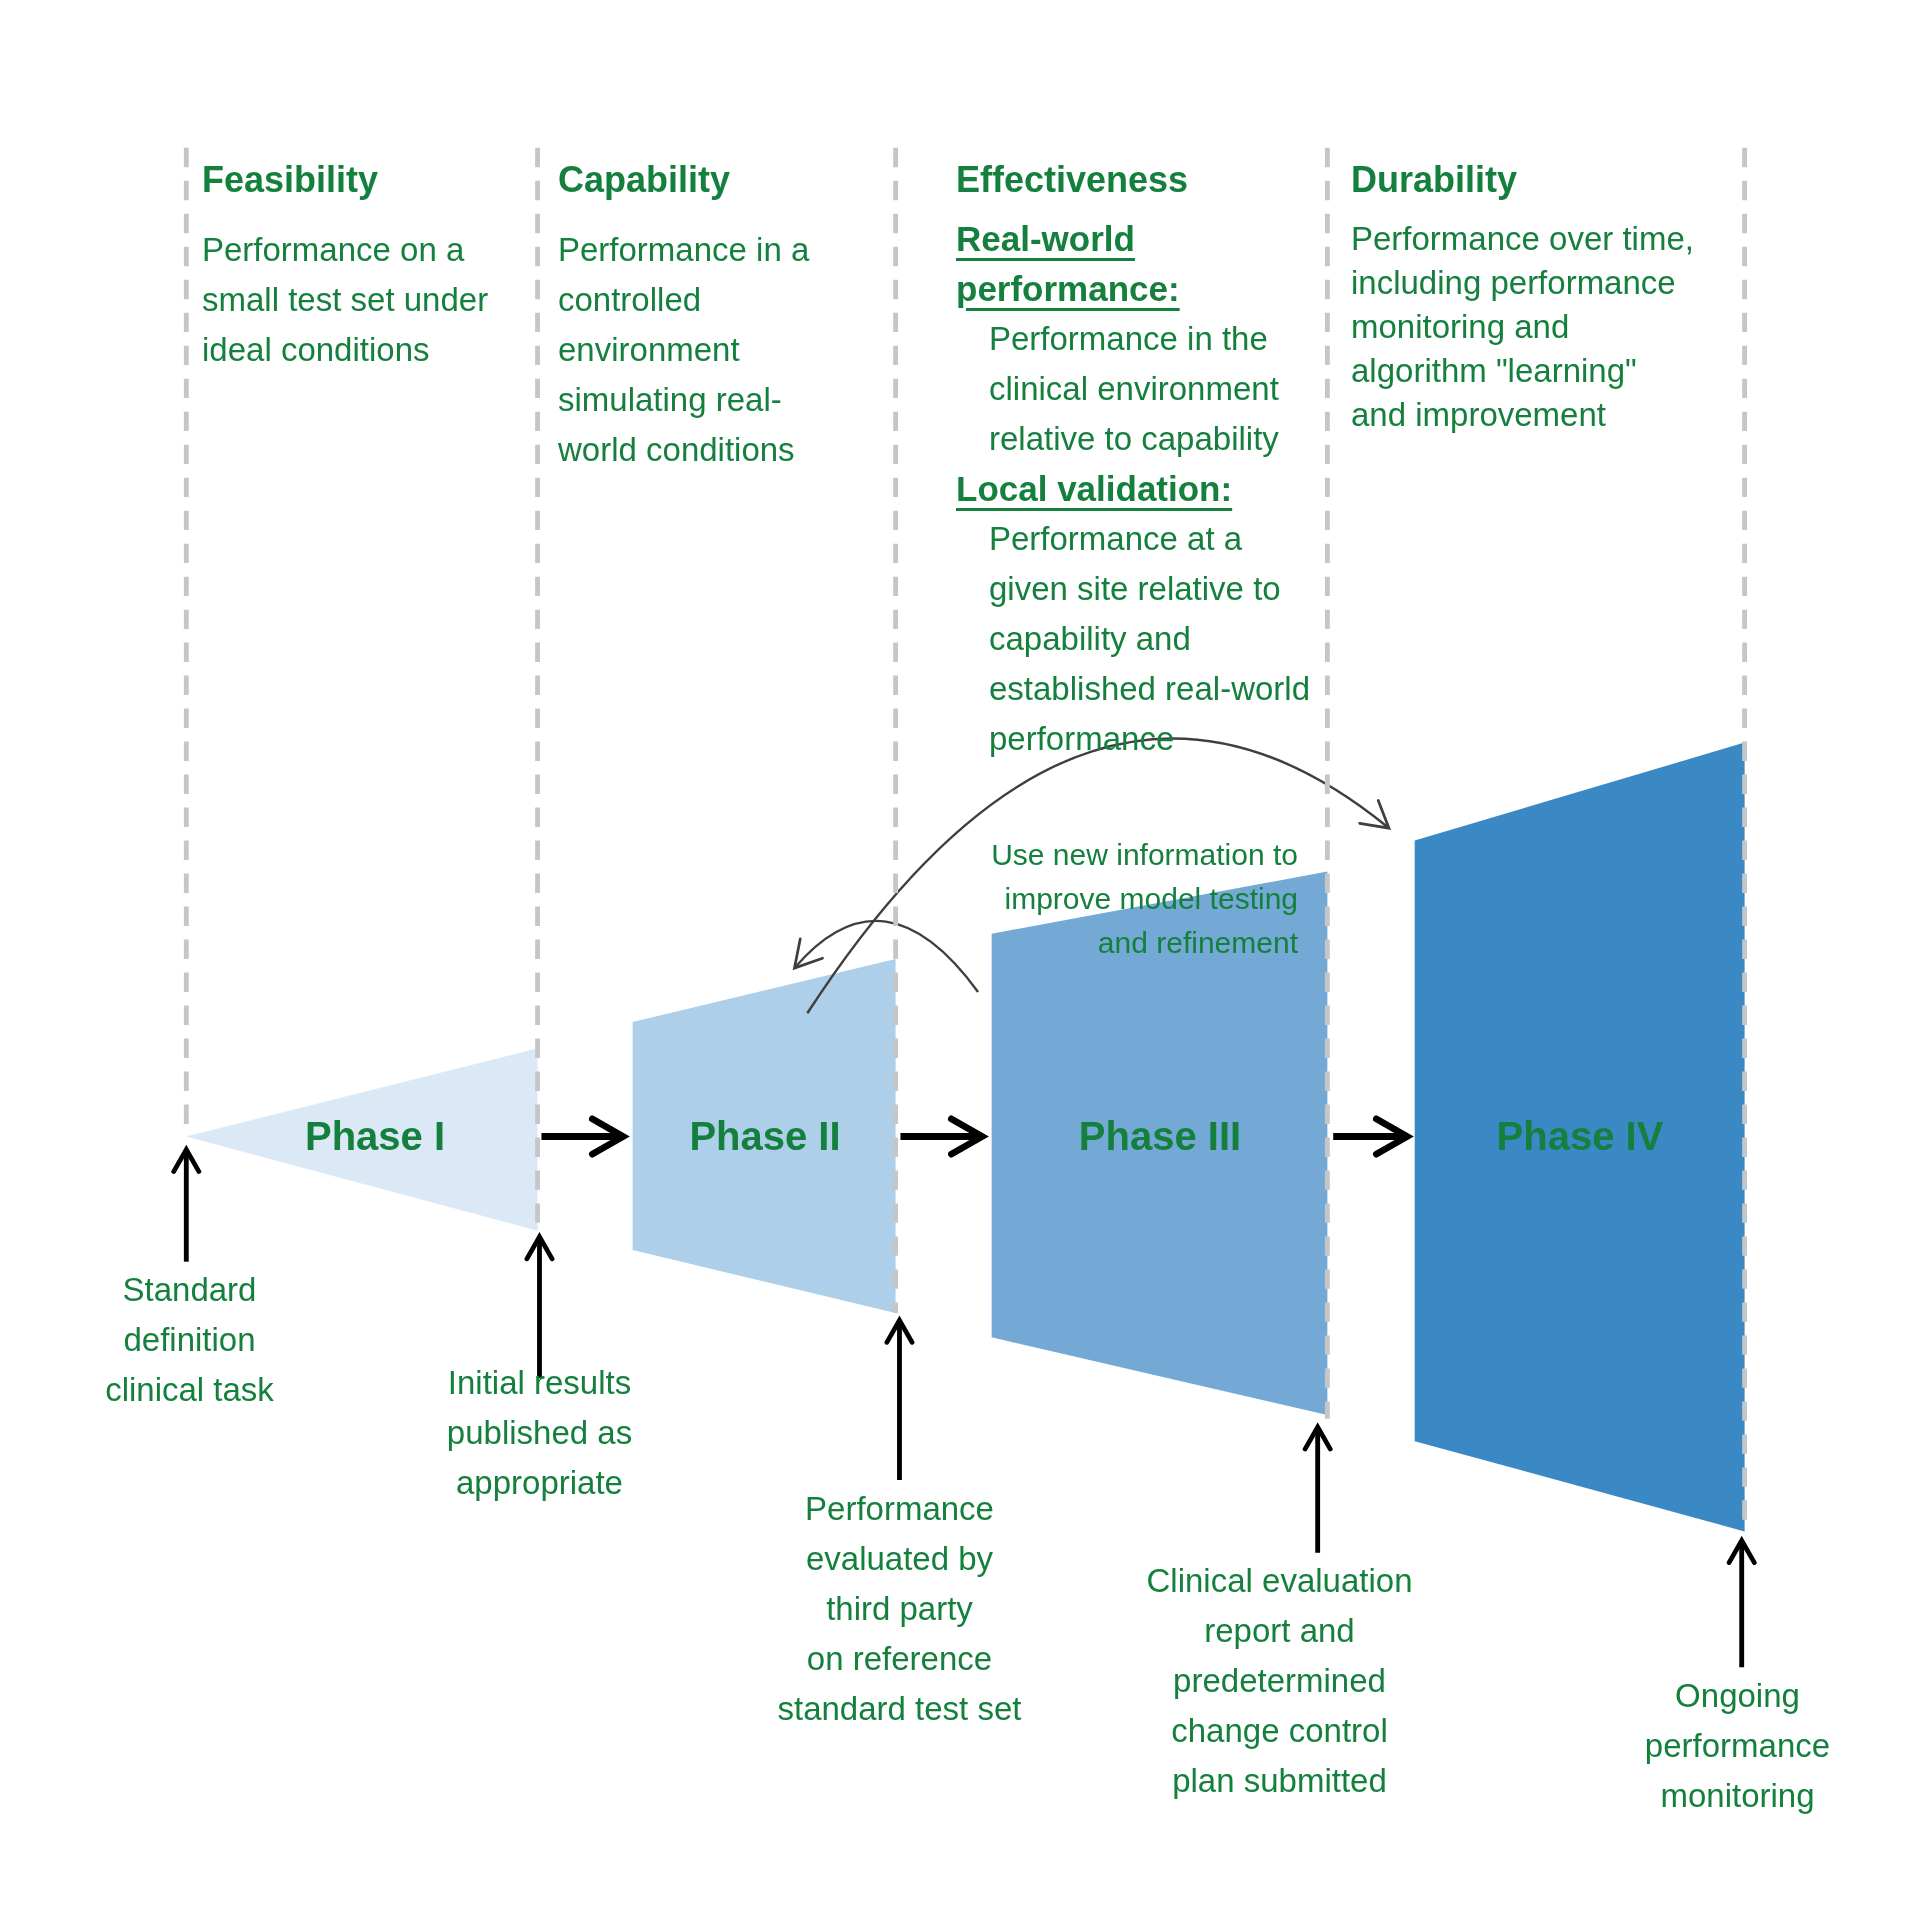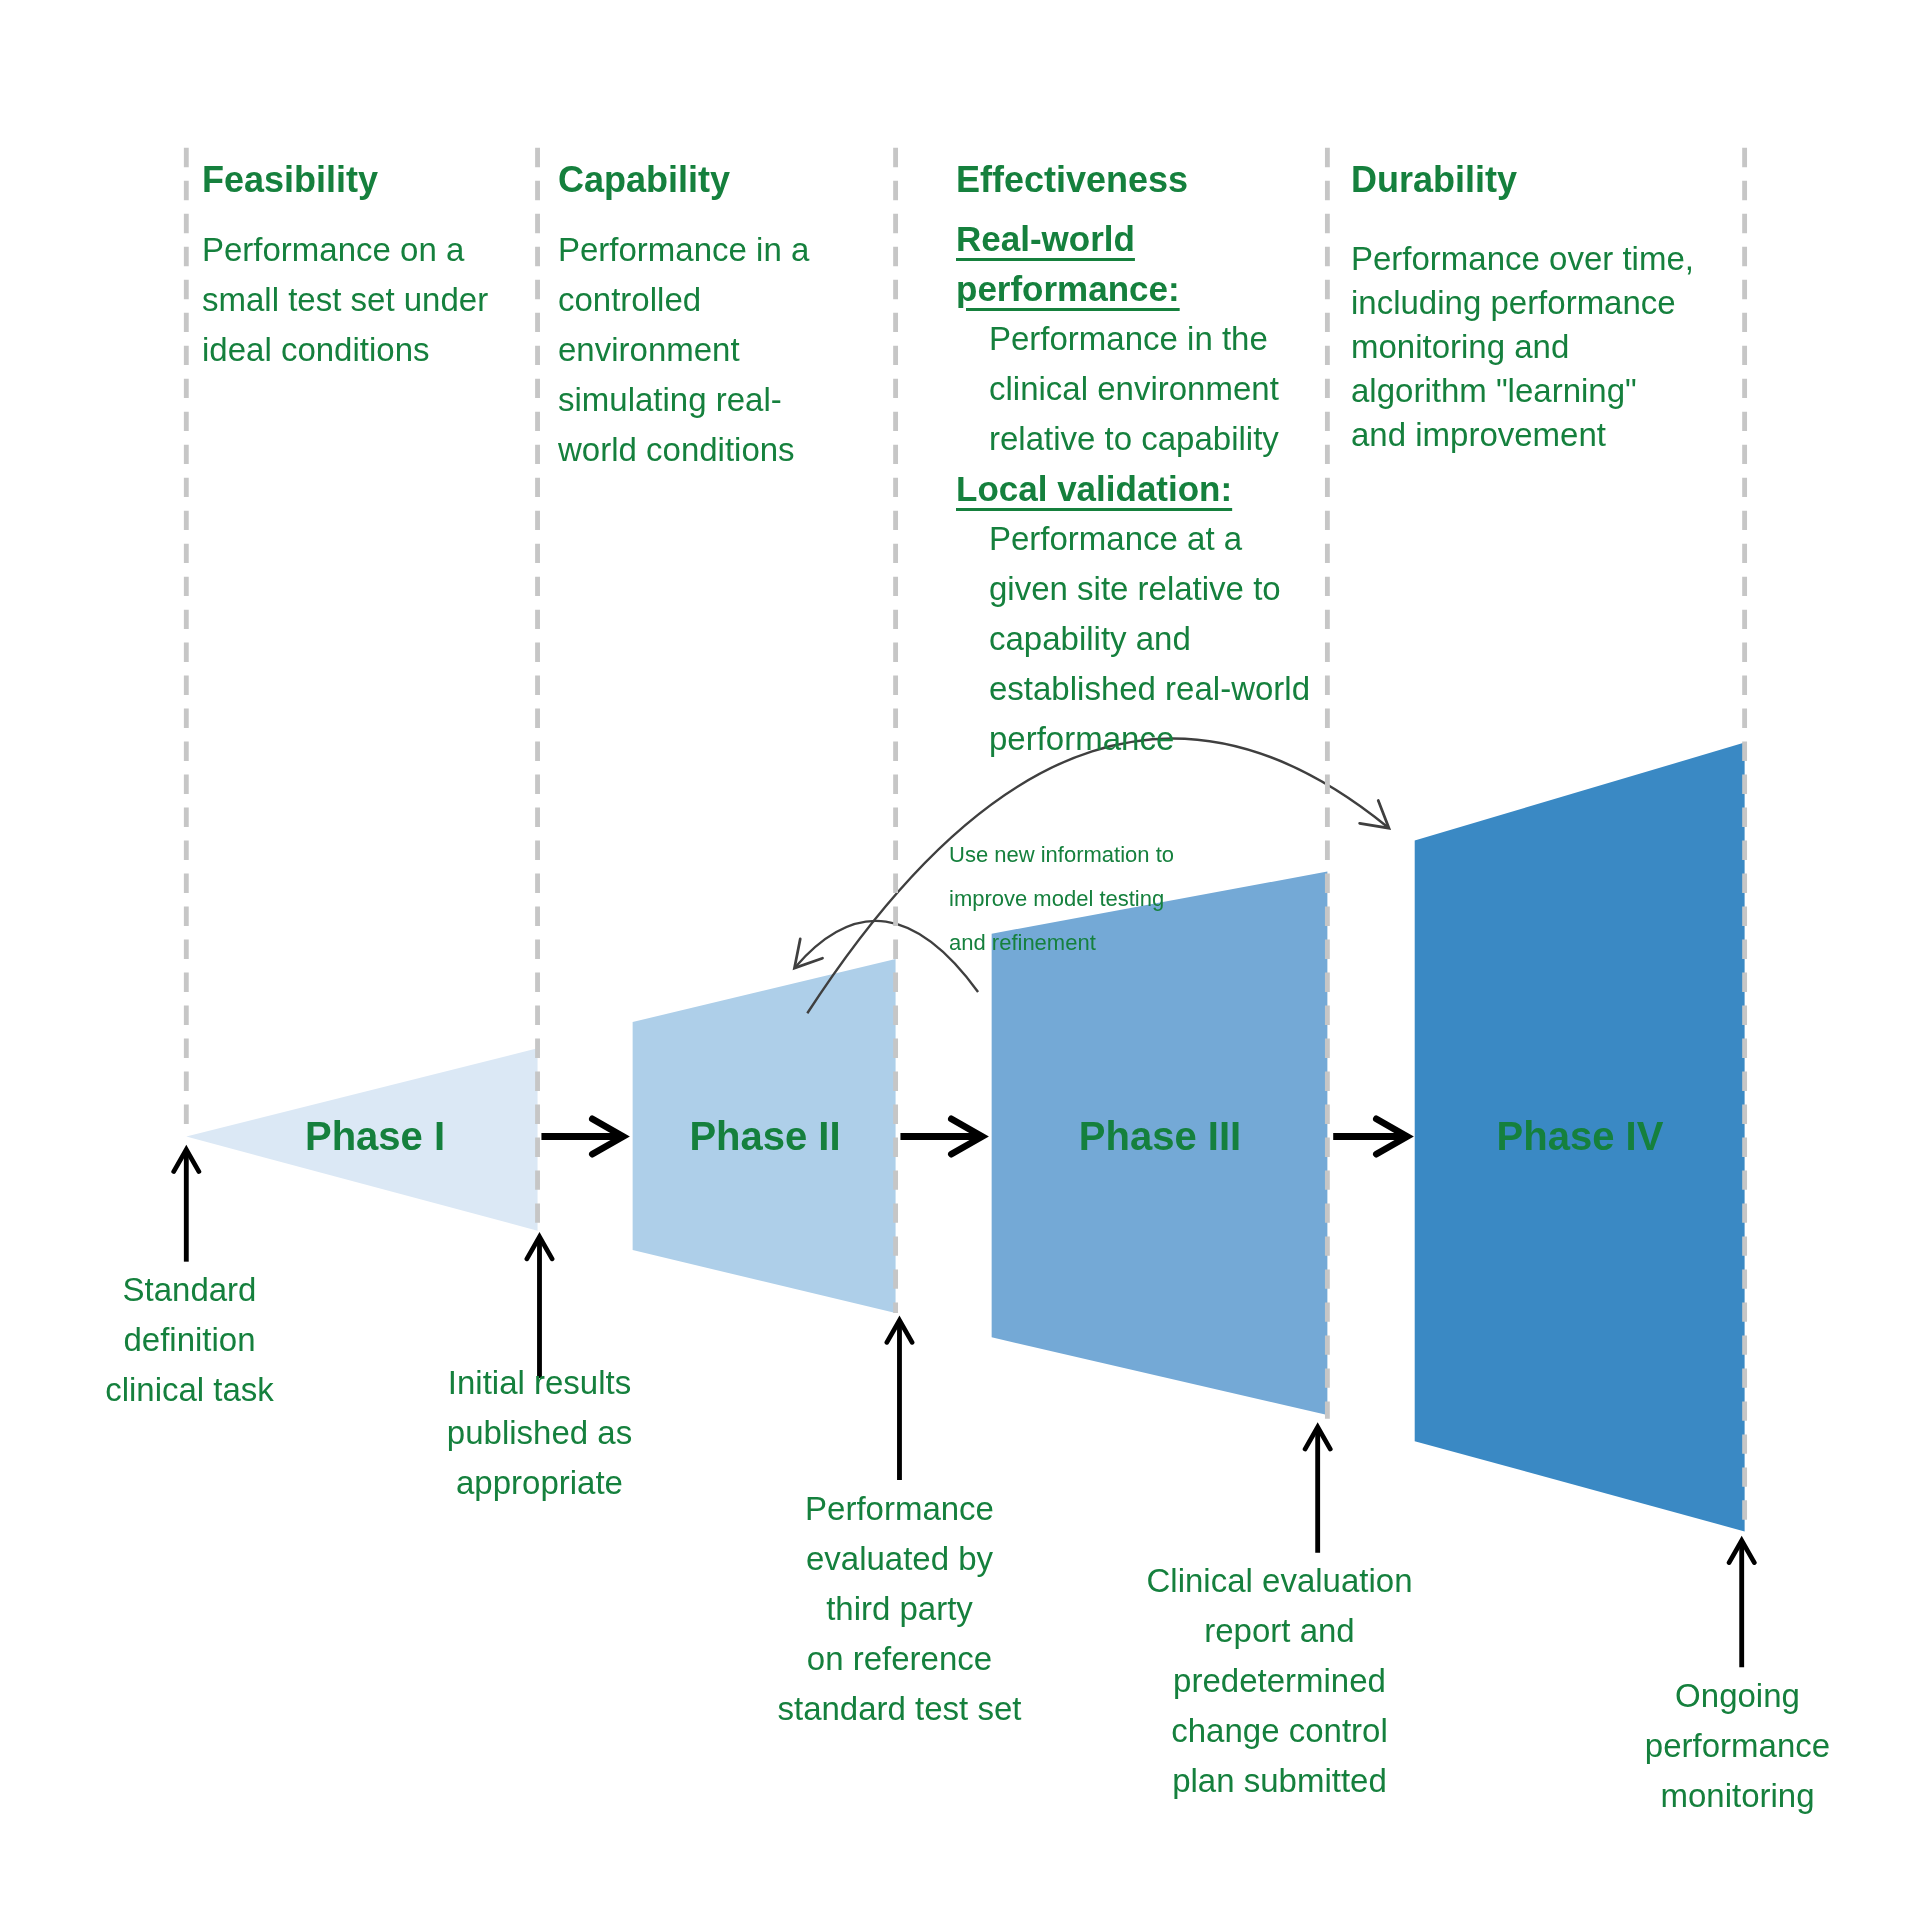--- a/index.html
+++ b/index.html
@@ -9,30 +9,30 @@
     height: 1914px;
     background: #ffffff;
     overflow: hidden;
     font-family: "Liberation Sans", sans-serif;
     color: #15803d;
   }
   svg.layer { position: absolute; left: 0; top: 0; }
   .col { position: absolute; text-align: left; }
   .col-title { font-size: 36px; font-weight: 700; line-height: 43px; }
   .col-body { margin-top: 24px; font-size: 33px; line-height: 50px; }
-  .col-body.tight { line-height: 44px; margin-top: 36px; }
+  .col-body.tight { line-height: 44px; margin-top: 16px; }
   .hline { font-size: 35px; font-weight: 700; line-height: 50px;
            text-decoration: underline; text-decoration-thickness: 2.9px; text-underline-offset: 6.8px; }
   .subline { font-size: 33px; line-height: 50px; }
   .indent { padding-left: 33px; }
   .rw-head { margin-top: 12.6px; }
   .phase-label { position: absolute; width: 330px; height: 58px; line-height: 58px;
                  text-align: center; font-size: 40px; font-weight: 700; }
   .milestone { position: absolute; text-align: center; font-size: 33px; line-height: 50px; }
-  .loopnote { position: absolute; font-size: 22px; line-height: 44px; text-align: left; }
+  .loopnote { position: absolute; font-size: 30px; line-height: 44px; text-align: right; }
 </style>
 </head>
 <body>
 
 <div class="canvas">
 
   <svg class="layer" width="1928" height="1914" viewBox="0 0 1987 1972">
     <defs>
       <marker id="head-black" viewBox="0 0 10 10" refX="7.5" refY="5" markerWidth="6.5" markerHeight="6.5" orient="auto">
         <path d="M1,1 L8,5 L1,9" fill="none" stroke="#000000" stroke-width="1.5" stroke-linecap="round"></path>

